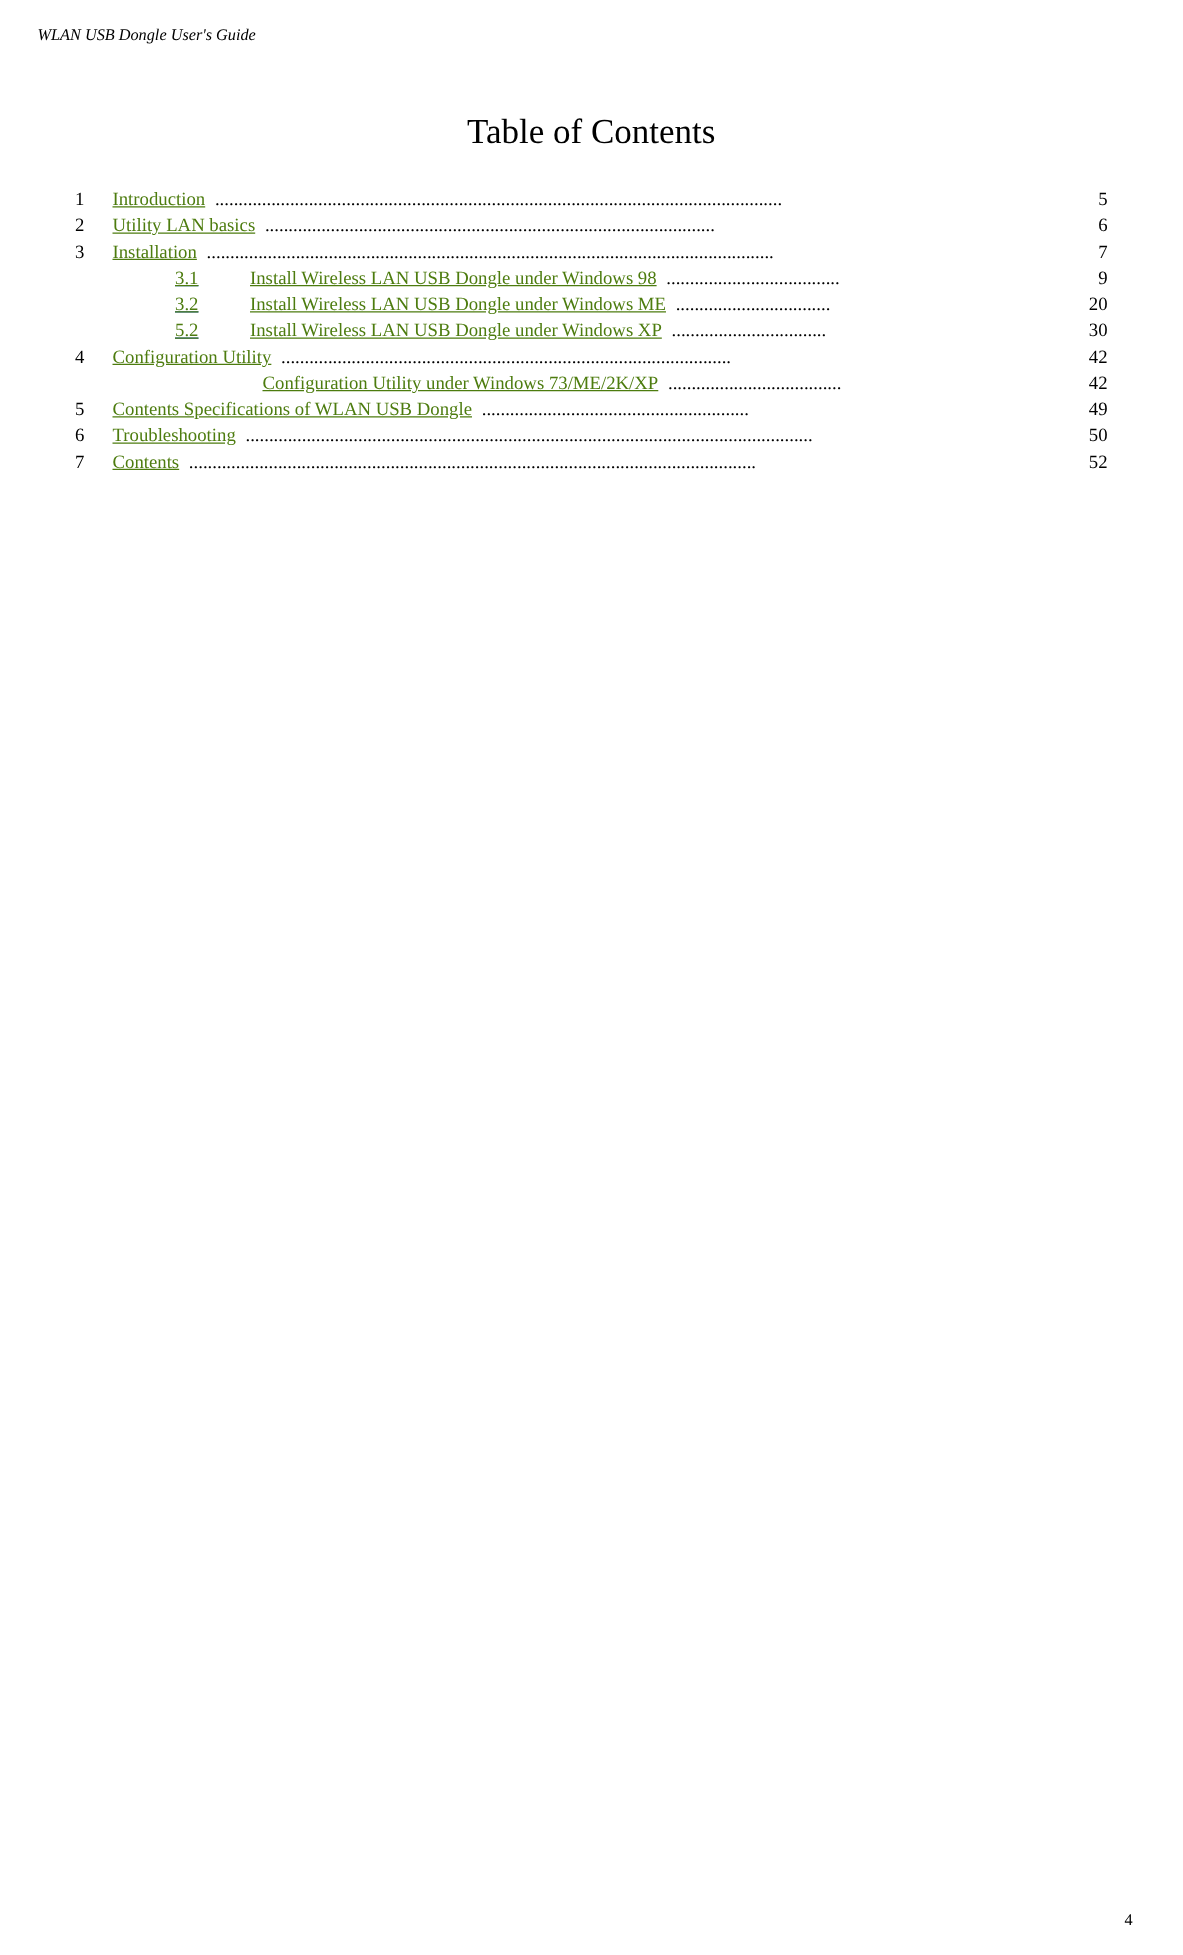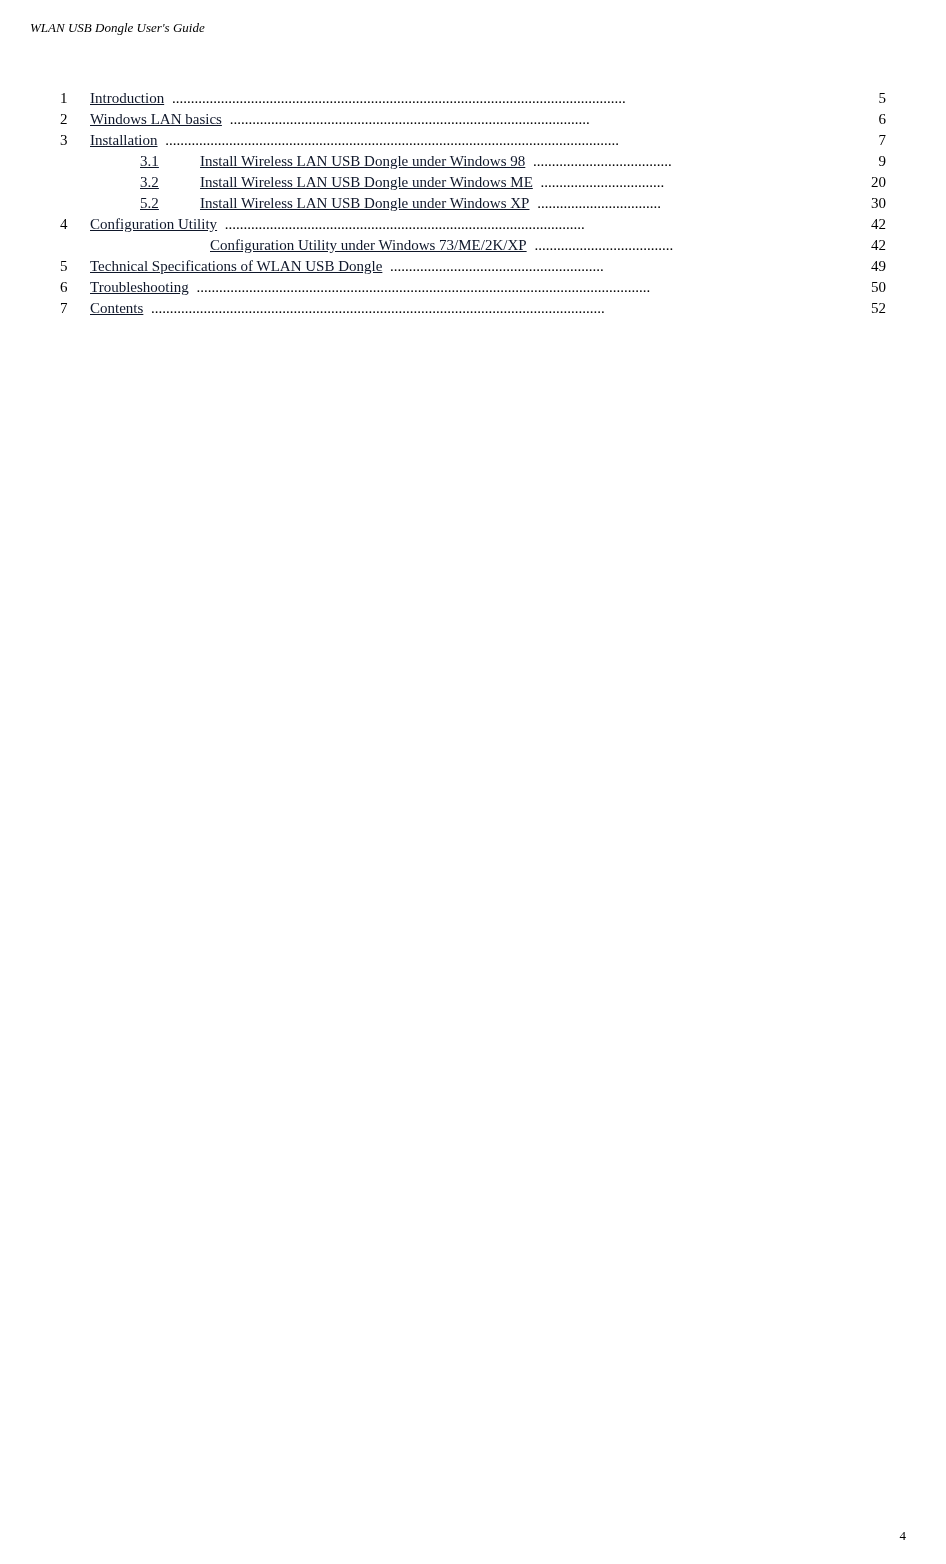--- a/index.html
+++ b/index.html
@@ -71,21 +71,21 @@
 
     .toc-num-sub {
       width: 60px;
       flex-shrink: 0;
       font-size: 15px;
       color: #1155cc;
       text-decoration: underline;
     }
 
     .toc-link {
-      color: #0f172a;
+      color: #4d7c0f;
       text-decoration: underline;
       font-size: 15px;
       flex-shrink: 0;
     }
 
     .toc-dots {
       flex: 1;
       overflow: hidden;
       font-size: 15px;
       color: #000;
@@ -101,33 +101,34 @@
     }
   </style>
 </head>
 <body>
 
 <div class="page-header">
   <span>WLAN USB Dongle User's Guide</span>
 </div>
 
 <div class="page-content">
+  <h1 class="page-title">Table of Contents</h1>
 
   <div class="toc-container">
 
     <div class="toc-row">
       <span class="toc-num">1</span>
       <a class="toc-link" href="#">Introduction</a>
       <span class="toc-dots">&nbsp;.........................................................................................................................</span>
       <span class="toc-page">5</span>
     </div>
 
     <div class="toc-row">
       <span class="toc-num">2</span>
-      <a class="toc-link" href="#">Windows LAN basics</a>
+      <a class="toc-link" href="#">Utility LAN basics</a>
       <span class="toc-dots">&nbsp;................................................................................................</span>
       <span class="toc-page">6</span>
     </div>
 
     <div class="toc-row">
       <span class="toc-num">3</span>
       <a class="toc-link" href="#">Installation</a>
       <span class="toc-dots">&nbsp;.........................................................................................................................</span>
       <span class="toc-page">7</span>
     </div>
@@ -168,21 +169,21 @@
     </div>
 
     <div style="display:flex; align-items:baseline; margin-bottom:4px; padding-left: 150px;">
       <a class="toc-link" href="#">Configuration Utility under Windows 73/ME/2K/XP</a>
       <span class="toc-dots">&nbsp;.....................................</span>
       <span class="toc-page">42</span>
     </div>
 
     <div class="toc-row">
       <span class="toc-num">5</span>
-      <a class="toc-link" href="#">Technical Specifications of WLAN USB Dongle</a>
+      <a class="toc-link" href="#">Contents Specifications of WLAN USB Dongle</a>
       <span class="toc-dots">&nbsp;.........................................................</span>
       <span class="toc-page">49</span>
     </div>
 
     <div class="toc-row">
       <span class="toc-num">6</span>
       <a class="toc-link" href="#">Troubleshooting</a>
       <span class="toc-dots">&nbsp;.........................................................................................................................</span>
       <span class="toc-page">50</span>
     </div>

